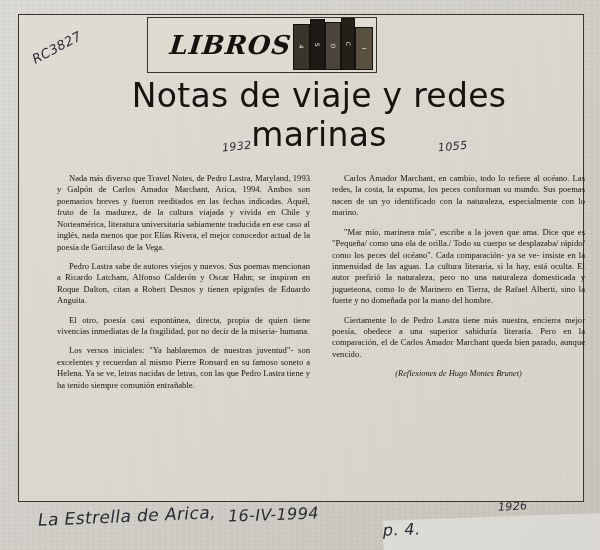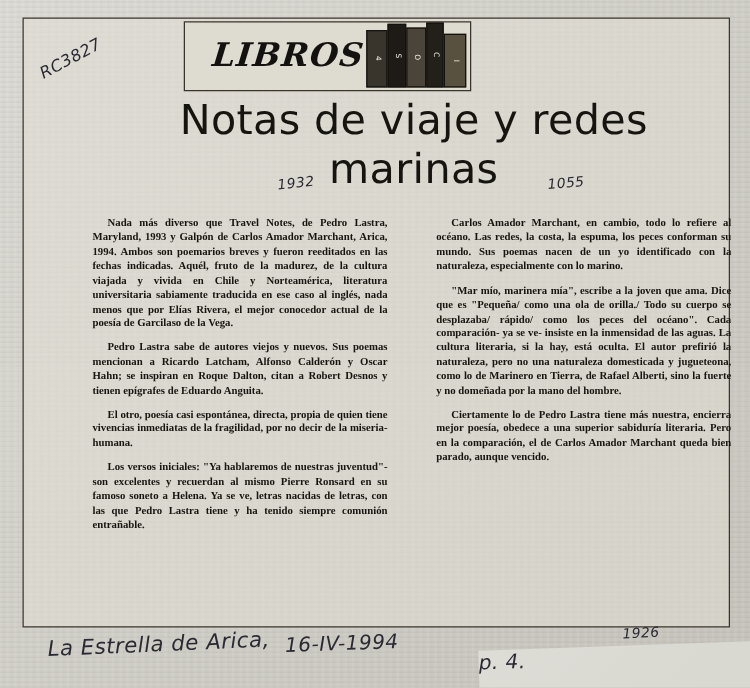--- a/index.html
+++ b/index.html
@@ -90,21 +90,21 @@
     white-space: nowrap;
   }
   .book.b1 { left: 2px;  width: 15px; height: 44px; background:#3a352c; }
   .book.b2 { left: 19px; width: 13px; height: 49px; background:#1e1b16; }
   .book.b3 { left: 34px; width: 14px; height: 46px; background:#4a443a; }
   .book.b4 { left: 50px; width: 12px; height: 50px; background:#23201a; }
   .book.b5 { left: 64px; width: 16px; height: 41px; background:#58513f; }
 
   .headline {
     position: absolute;
-    left: 52px;
+    left: 40px;
     top: 62px;
     width: 520px;
     text-align: center;
     font-family: "DejaVu Sans", sans-serif;
     font-weight: normal;
     font-size: 33px;
     line-height: 1.18;
     color: #16140f;
     letter-spacing: 0.3px;
   }
@@ -118,23 +118,22 @@
   }
   .col {
     width: 253px;
     font-size: 8.6px;
     line-height: 1.33;
     text-align: justify;
     color: #17150f;
     font-family: "Liberation Serif", serif;
   }
   .col p {
-    margin: 0 0 8px 17px;
+    margin: 0 0 8px 0;
     text-indent: 12px;
-    font-weight: bold;
   }
   .col p.first {
     text-indent: 12px;
   }
   .credit {
     margin-top: 10px;
     text-align: center;
     font-size: 8.4px;
     font-style: italic;
     text-indent: 0 !important;
@@ -226,20 +225,21 @@
       <div class="col">
         <p class="first">Nada más diverso que Travel Notes, de Pedro Lastra, Maryland, 1993 y Galpón de Carlos Amador Marchant, Arica, 1994. Ambos son poemarios breves y fueron reeditados en las fechas indicadas. Aquél, fruto de la madurez, de la cultura viajada y vivida en Chile y Norteamérica, literatura universitaria sabiamente traducida en ese caso al inglés, nada menos que por Elías Rivera, el mejor conocedor actual de la poesía de Garcilaso de la Vega.</p>
         <p>Pedro Lastra sabe de autores viejos y nuevos. Sus poemas mencionan a Ricardo Latcham, Alfonso Calderón y Oscar Hahn; se inspiran en Roque Dalton, citan a Robert Desnos y tienen epígrafes de Eduardo Anguita.</p>
         <p>El otro, poesía casi espontánea, directa, propia de quien tiene vivencias inmediatas de la fragilidad, por no decir de la miseria- humana.</p>
         <p>Los versos iniciales: "Ya hablaremos de nuestras juventud"- son excelentes y recuerdan al mismo Pierre Ronsard en su famoso soneto a Helena. Ya se ve, letras nacidas de letras, con las que Pedro Lastra tiene y ha tenido siempre comunión entrañable.</p>
       </div>
       <div class="col">
         <p class="first">Carlos Amador Marchant, en cambio, todo lo refiere al océano. Las redes, la costa, la espuma, los peces conforman su mundo. Sus poemas nacen de un yo identificado con la naturaleza, especialmente con lo marino.</p>
         <p>"Mar mío, marinera mía", escribe a la joven que ama. Dice que es "Pequeña/ como una ola de orilla./ Todo su cuerpo se desplazaba/ rápido/ como los peces del océano". Cada comparación- ya se ve- insiste en la inmensidad de las aguas. La cultura literaria, si la hay, está oculta. El autor prefirió la naturaleza, pero no una naturaleza domesticada y jugueteona, como lo de Marinero en Tierra, de Rafael Alberti, sino la fuerte y no domeñada por la mano del hombre.</p>
         <p>Ciertamente lo de Pedro Lastra tiene más nuestra, encierra mejor poesía, obedece a una superior sabiduría literaria. Pero en la comparación, el de Carlos Amador Marchant queda bien parado, aunque vencido.</p>
+        <p class="credit">(Reflexiones de Hugo Montes Brunet)</p>
       </div>
     </div>
 
   </div>
 
   <div class="hand code">RC3827</div>
   <div class="hand n1932">1932</div>
   <div class="hand n1055">1055</div>
   <div class="hand n1926">1926</div>
   <div class="hand source">La Estrella de Arica,</div>

